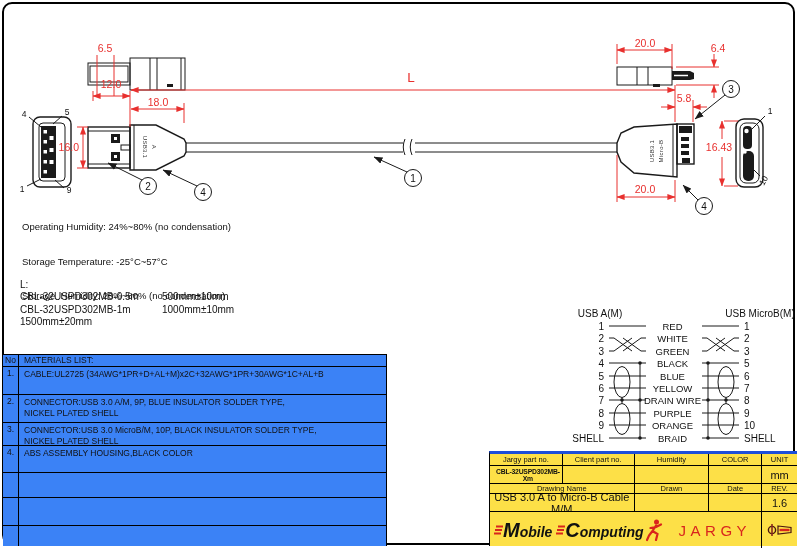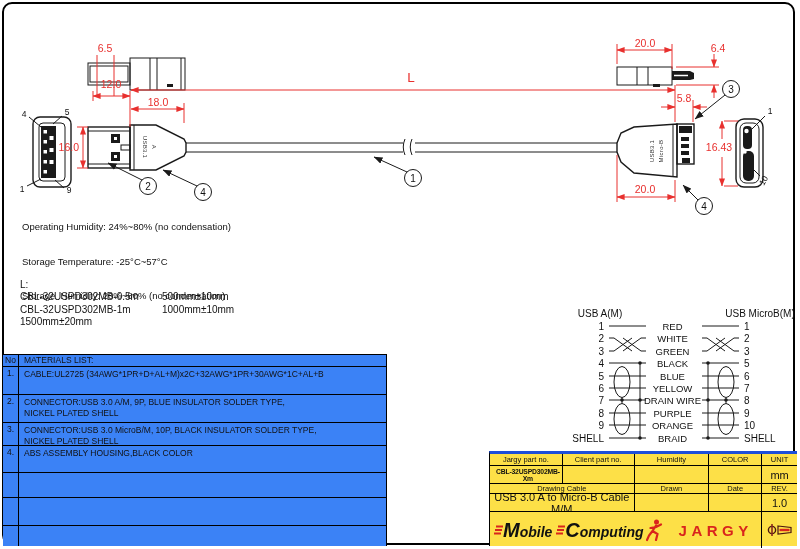--- a/index.html
+++ b/index.html
@@ -34,21 +34,21 @@
   .trow{display:flex;box-sizing:border-box}
   .tc{border-right:1px solid #000;border-bottom:1px solid #000;box-sizing:border-box;
       display:flex;align-items:center;justify-content:center;text-align:center;overflow:hidden}
   .tc.last{border-right:none}
   .tc.left{justify-content:flex-start;padding-left:4px}
   .pn{font-weight:bold;font-size:6.8px;letter-spacing:-.2px}
   .v85{font-size:11px}
   .tlogo{display:flex;align-items:center;padding-left:7px}
   .lw{font-weight:bold;font-style:italic;font-size:14px;white-space:nowrap}
   .lw::first-letter{font-size:20px}
-  .jargy{color:#d9251d;font-weight:bold;font-size:15px;letter-spacing:4.5px;margin-left:16px;font-style:normal}
+  .jargy{color:#d9251d;font-weight:normal;font-size:15px;letter-spacing:4.5px;margin-left:16px;font-style:normal}
 </style>
 </head>
 <body>
 
 <div id="sheet">
   <div class="frame"></div>
 
   <svg width="800" height="549" viewBox="0 0 800 549" style="position:absolute;left:0;top:0">
     <defs>
       <marker id="mr" viewBox="0 0 8 6" refX="7.6" refY="3" markerWidth="8" markerHeight="6" orient="auto-start-reverse">
@@ -399,30 +399,30 @@
       <div class="tc last" style="width:35px">UNIT</div>
     </div>
     <div class="trow" style="height:18px">
       <div class="tc left pn" style="width:73px">CBL-32USPD302MB-Xm</div>
       <div class="tc" style="width:72px"></div>
       <div class="tc" style="width:75px"></div>
       <div class="tc" style="width:53px"></div>
       <div class="tc last v85" style="width:35px">mm</div>
     </div>
     <div class="trow" style="height:10px">
-      <div class="tc" style="width:145px">Drawing Cable</div>
+      <div class="tc" style="width:145px">Drawing Name</div>
       <div class="tc" style="width:75px">Drawn</div>
       <div class="tc" style="width:53px">Date</div>
       <div class="tc last" style="width:35px">REV.</div>
     </div>
     <div class="trow" style="height:18px">
       <div class="tc v85" style="width:145px">USB 3.0 A to Micro-B Cable M/M</div>
       <div class="tc" style="width:75px"></div>
       <div class="tc" style="width:53px"></div>
-      <div class="tc last v85" style="width:35px">1.0</div>
+      <div class="tc last v85" style="width:35px">1.6</div>
     </div>
     <div class="trow" style="height:36px">
       <div class="tc left last tlogo" style="width:273px;border-bottom:none;border-right:1px solid #000">
         <svg width="9" height="13" viewBox="0 0 9 13">
           <path d="M2,2.5 H9 M1,6 H8 M0,9.5 H7" stroke="#d9251d" stroke-width="1.8" fill="none"></path>
         </svg>
           <span class="lw">Mobile</span>
         <svg width="9" height="13" viewBox="0 0 9 13" style="margin-left:4px">
           <path d="M2,2.5 H9 M1,6 H8 M0,9.5 H7" stroke="#d9251d" stroke-width="1.8" fill="none"></path>
         </svg>

